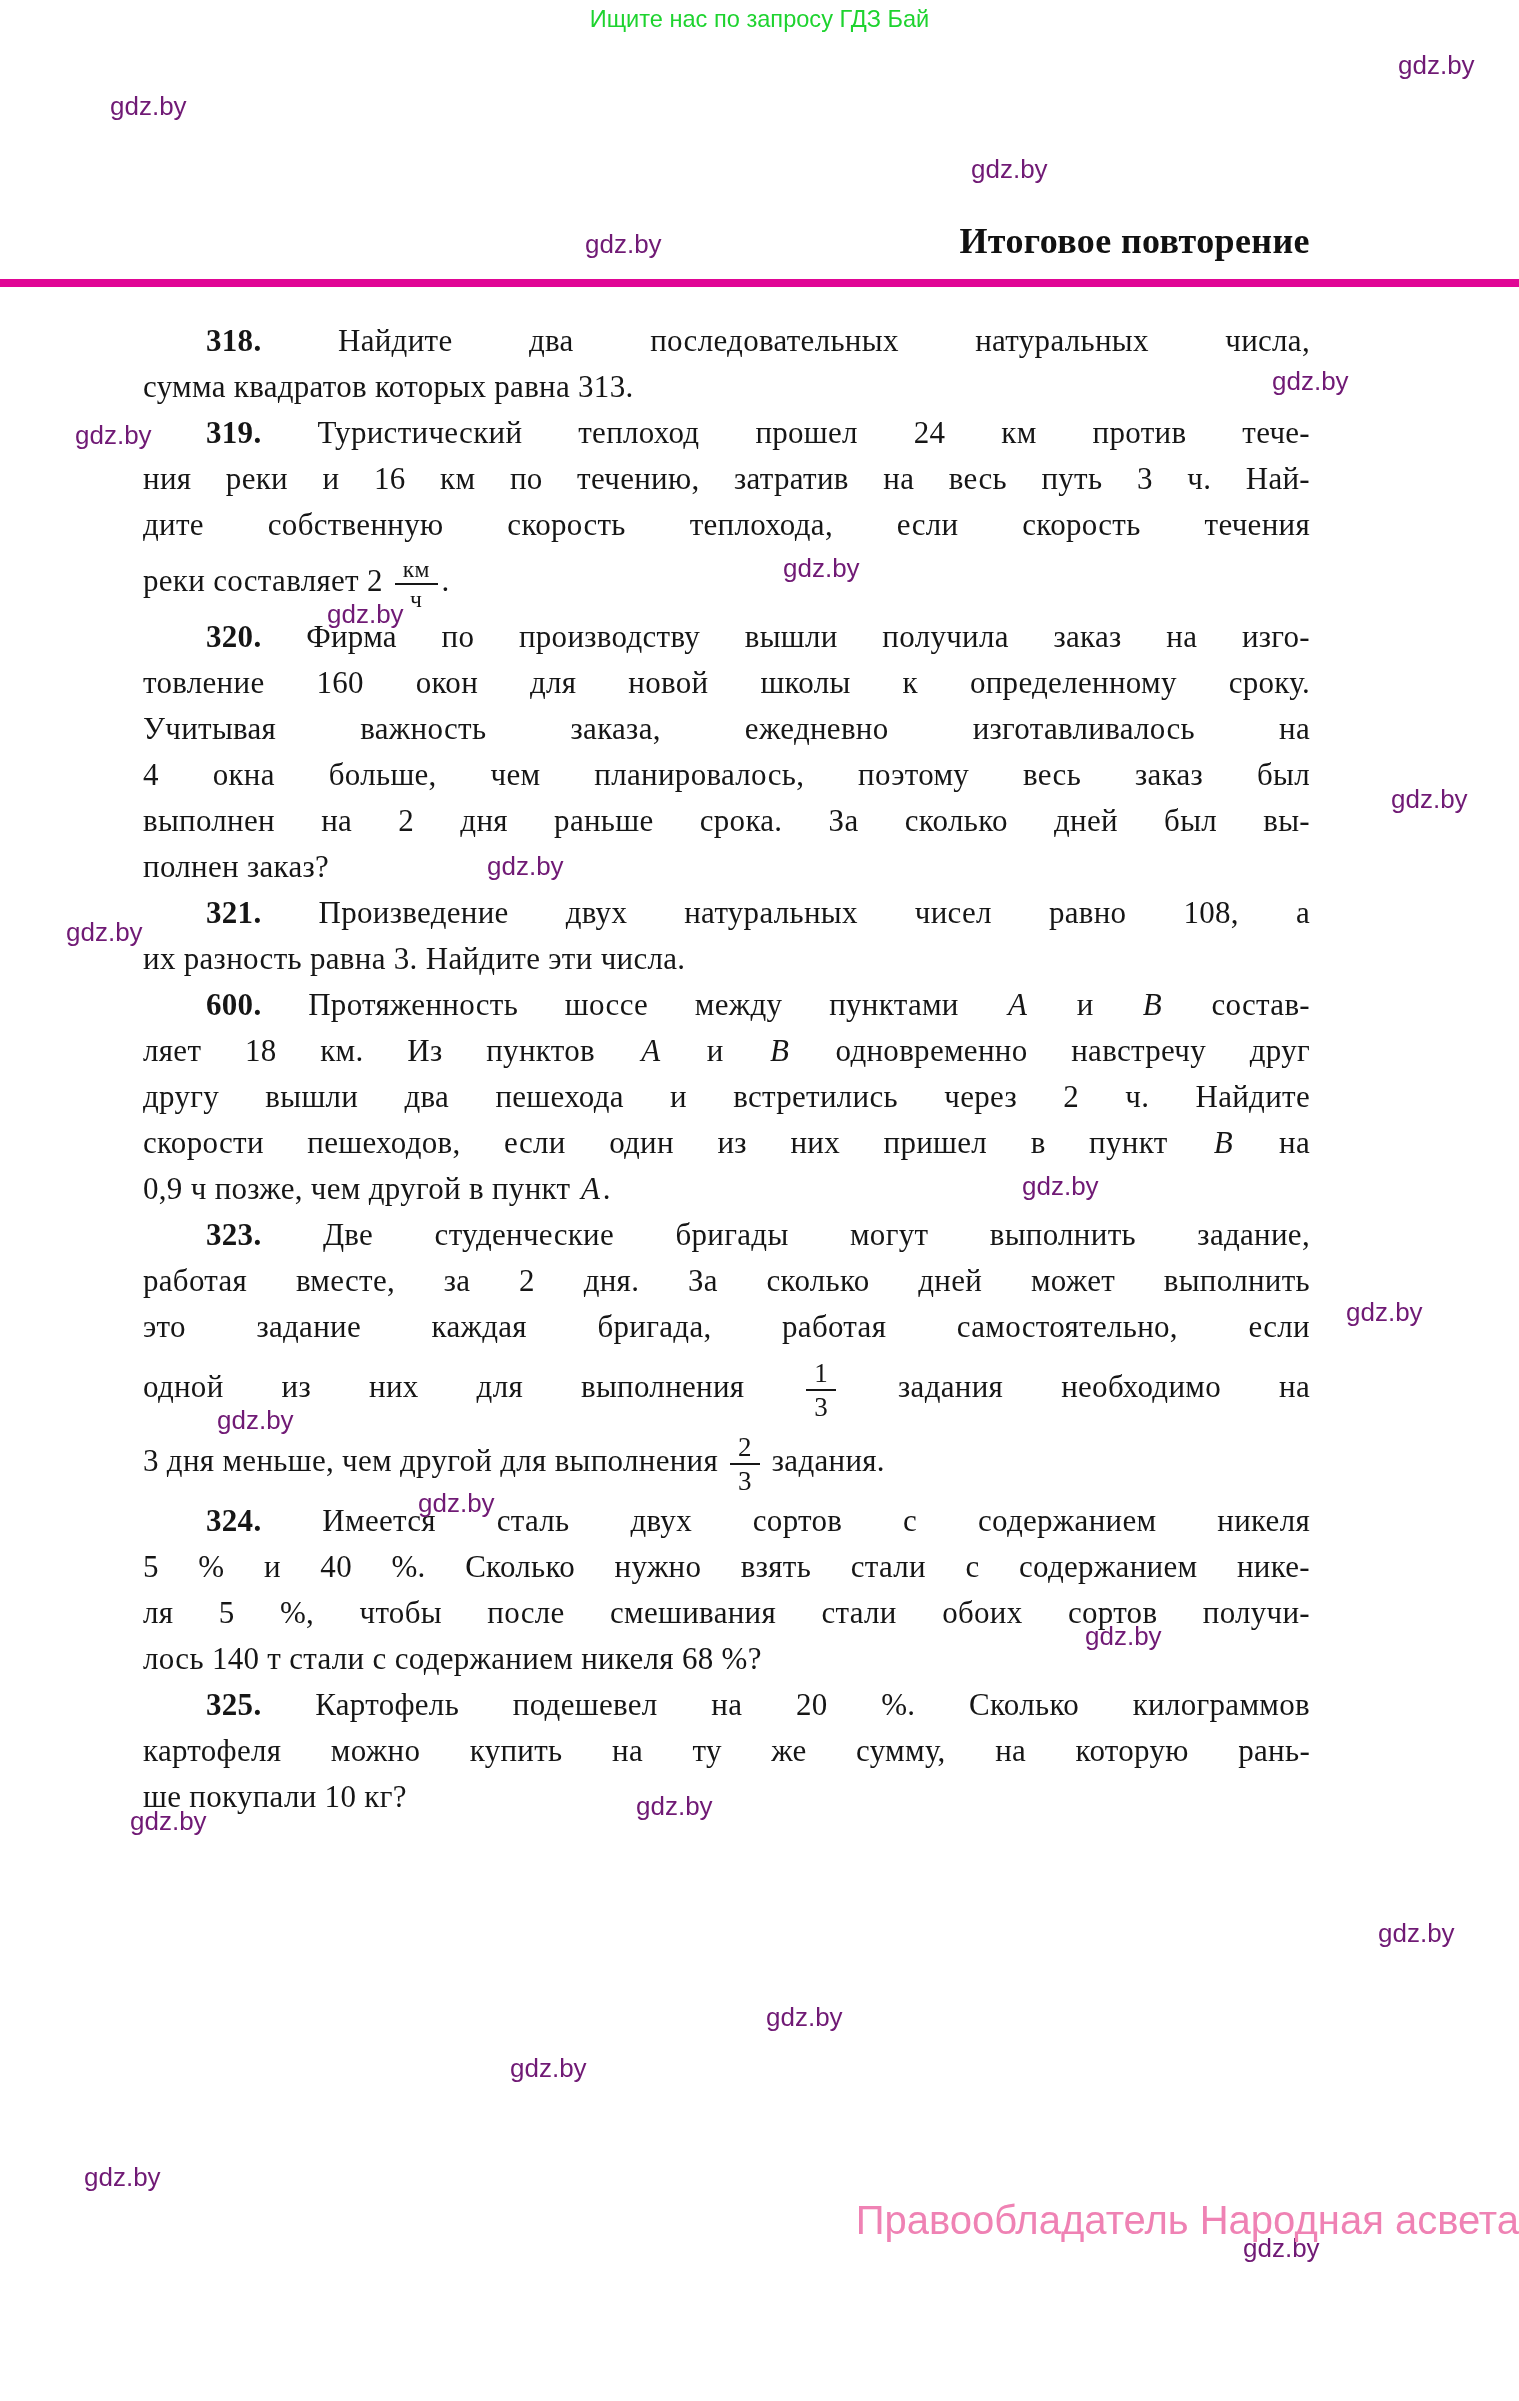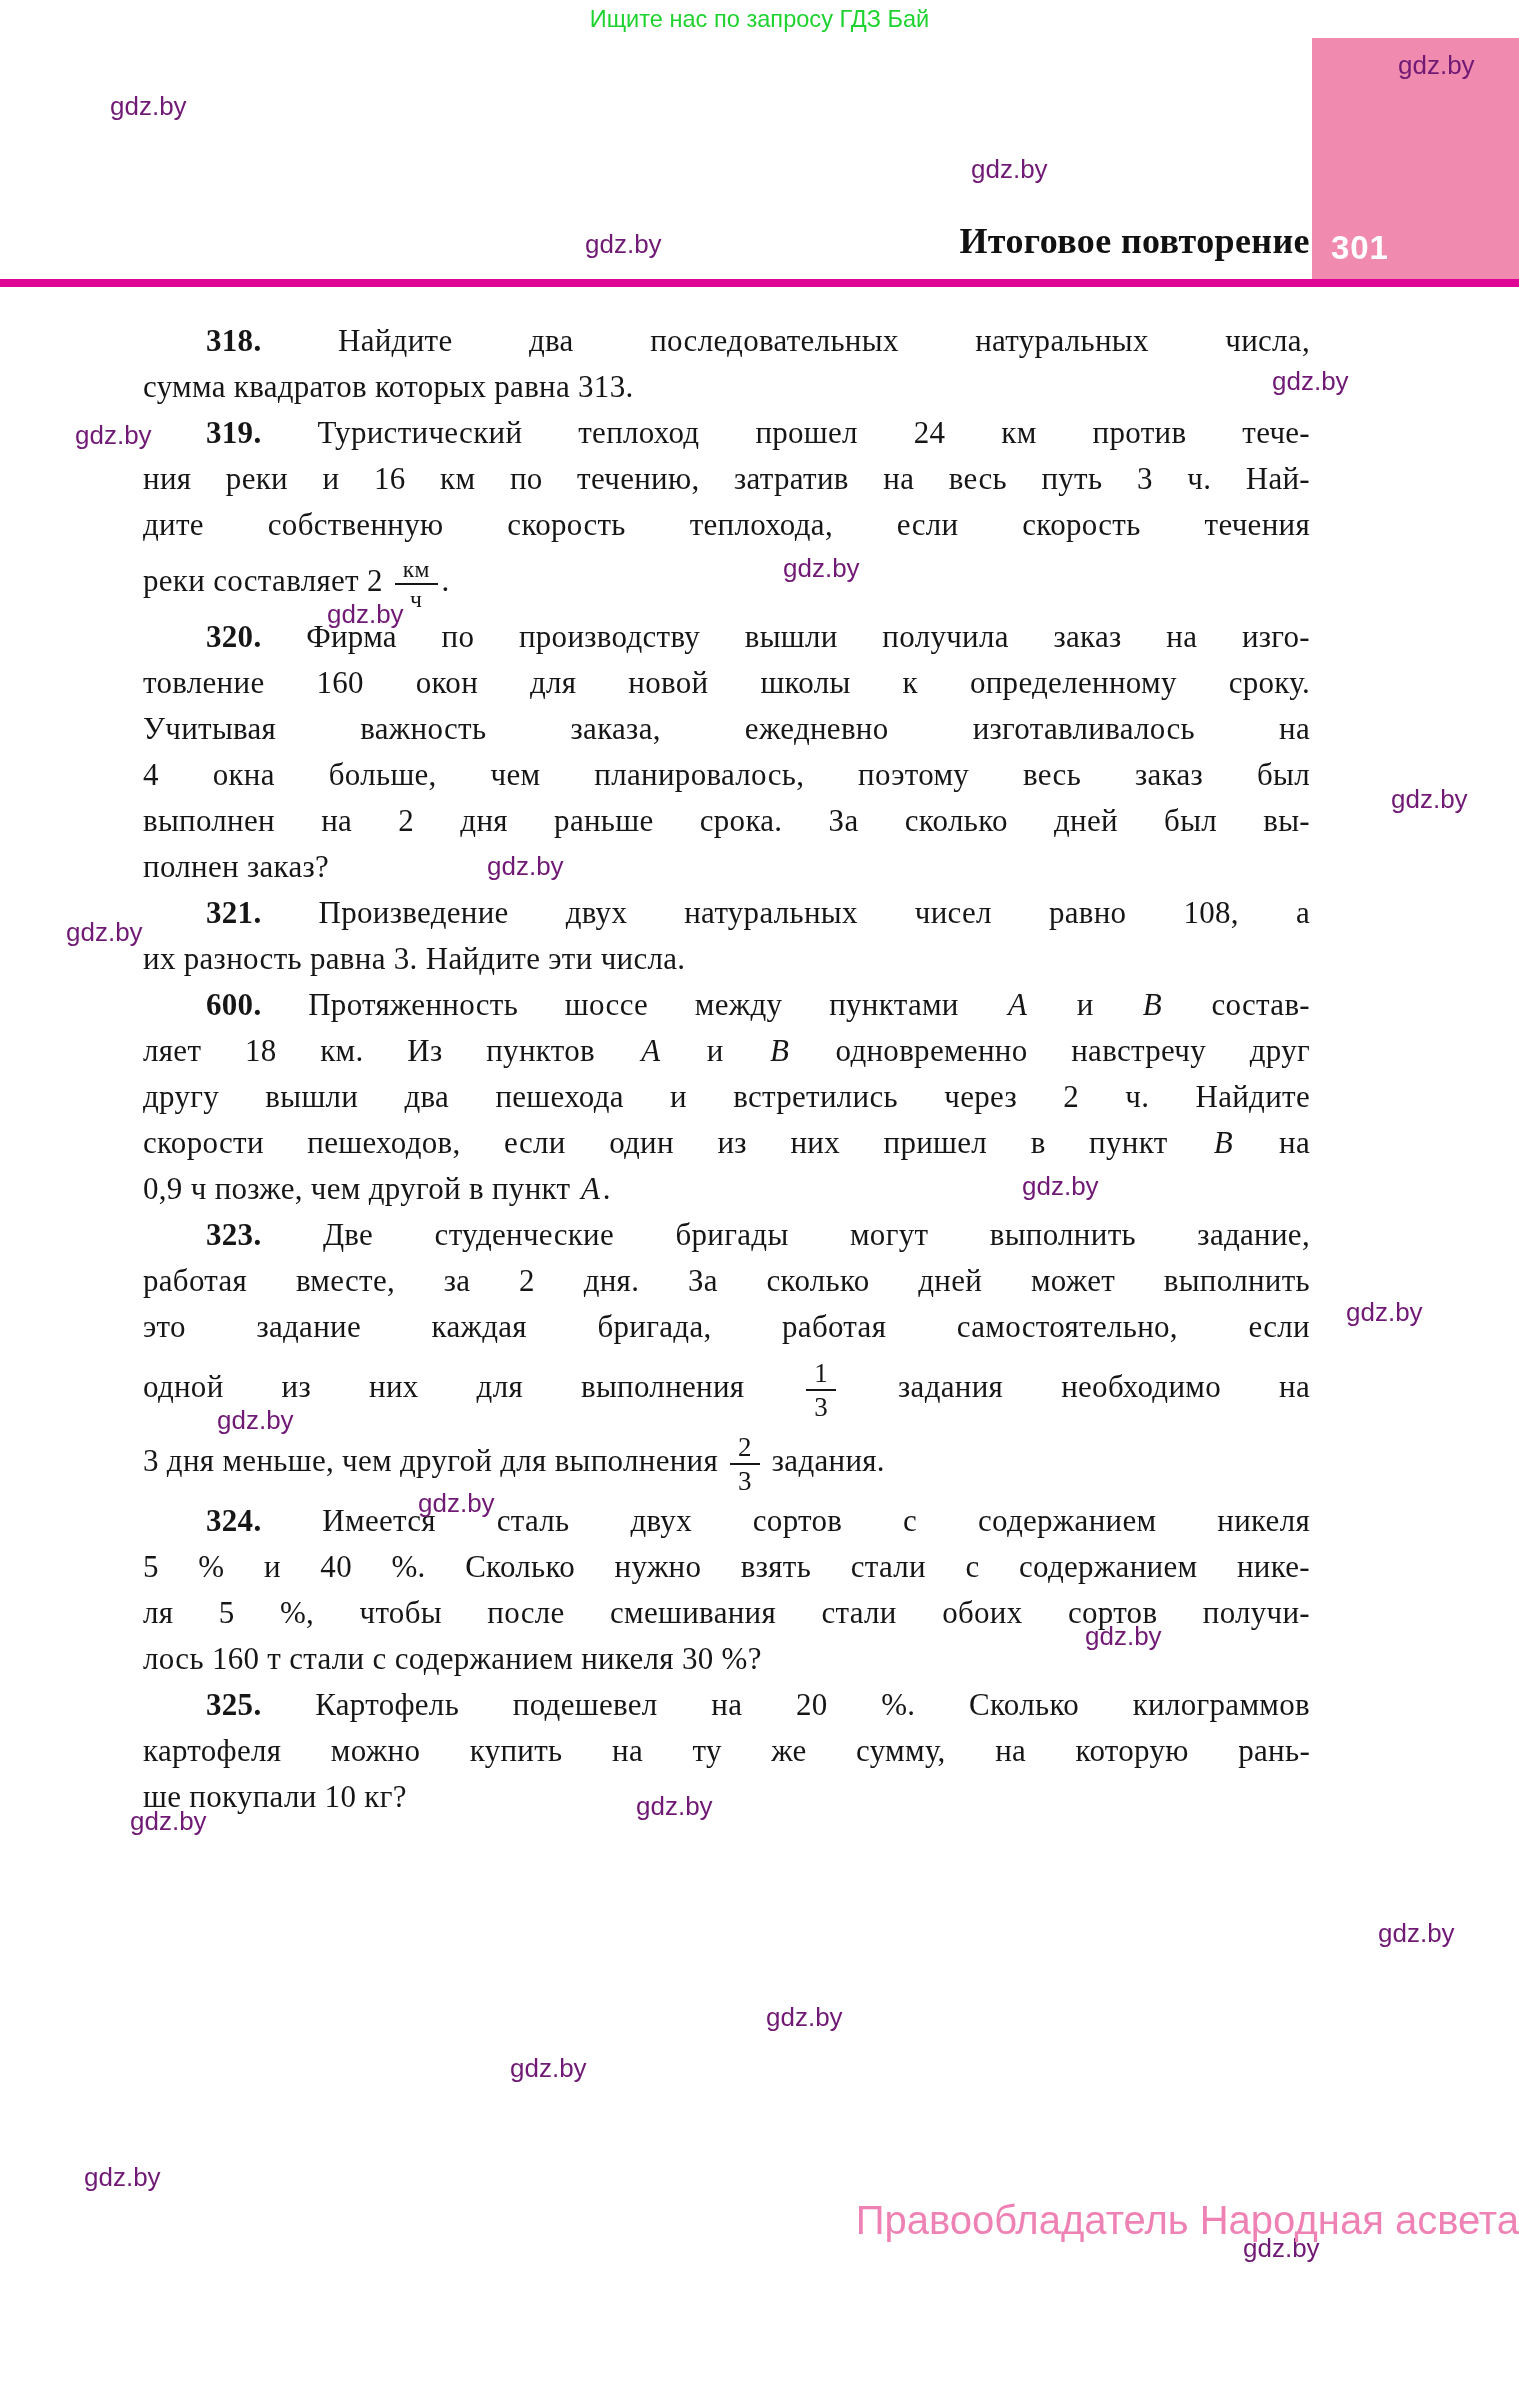--- a/index.html
+++ b/index.html
@@ -51,23 +51,20 @@
   .links .lnk{margin:0 7px;cursor:pointer;}
   .links .sep{margin:0 7px;}
 </style>
 </head>
 <body>
 
 <div class="page">
 
   <div class="top-note">Ищите нас по запросу ГДЗ Бай</div>
 
-  <div class="pagenum-box">
-    <div class="page-number">301</div>
-  </div>
   <span class="wm" style="left:1398px;top:50px">gdz.by</span>
 
   <div class="header-title">Итоговое повторение</div>
   <div class="header-rule"></div>
 
   <div class="content">
 
     <div>
       <div class="line jfy ind"><b class="num">318.</b> <span>Найдите два последовательных натуральных числа,</span></div>
       <div class="line">сумма квадратов которых равна 313.</div>
@@ -107,21 +104,21 @@
       <div class="line jfy">работая вместе, за 2 дня. За сколько дней может выполнить</div>
       <div class="line jfy">это задание каждая бригада, работая самостоятельно, если</div>
       <div class="line fracline f85 jfy"><span>одной из них для выполнения</span> <span class="frac frac-digits"><span class="top">1</span><span class="bot">3</span></span> <span>задания необходимо на</span></div>
       <div class="line fracline f85"><span>3 дня меньше, чем другой для выполнения</span> <span class="frac frac-digits"><span class="top">2</span><span class="bot">3</span></span> <span>задания.</span></div>
     </div>
 
     <div>
       <div class="line jfy ind"><b class="num">324.</b> <span>Имеется сталь двух сортов с содержанием никеля</span></div>
       <div class="line jfy">5 % и 40 %. Сколько нужно взять стали с содержанием нике-</div>
       <div class="line jfy">ля 5 %, чтобы после смешивания стали обоих сортов получи-</div>
-      <div class="line">лось 160 т стали с содержанием никеля 30 %?</div>
+      <div class="line">лось 140 т стали с содержанием никеля 68 %?</div>
     </div>
 
     <div>
       <div class="line jfy ind"><b class="num">325.</b> <span>Картофель подешевел на 20 %. Сколько килограммов</span></div>
       <div class="line jfy">картофеля можно купить на ту же сумму, на которую рань-</div>
       <div class="line">ше покупали 10 кг?</div>
     </div>
 
   </div>
 

